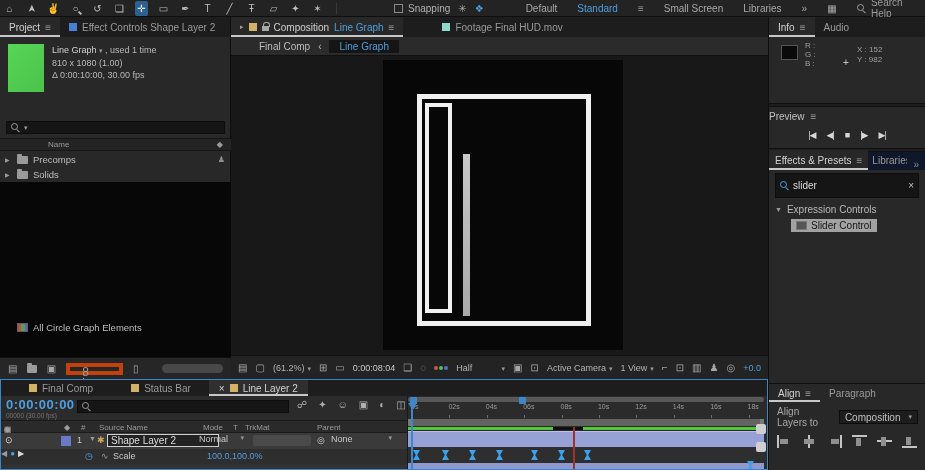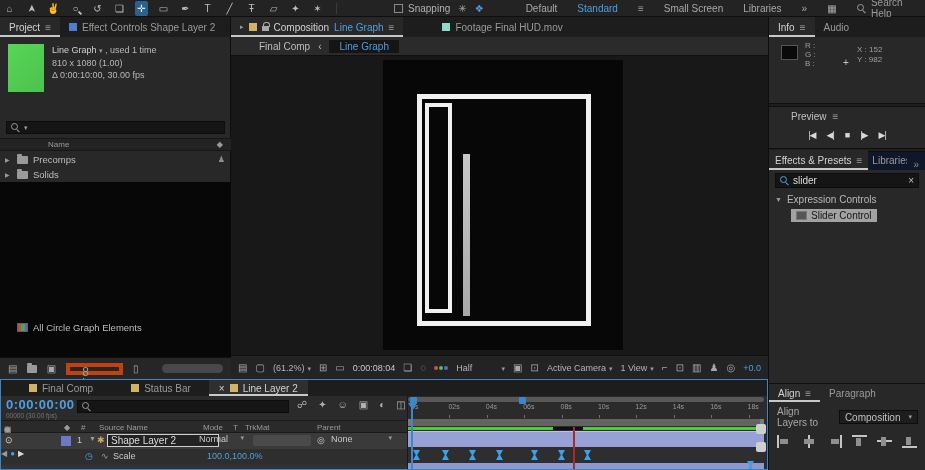--- a/index.html
+++ b/index.html
@@ -80,24 +80,24 @@
 .expo{color:#4f9fe0}
 
 
 .rpanel{left:768px;top:17px;width:157px;height:453px;background:#282828;border-left:1px solid #0e0e0e}
 .infobody{left:0;top:20px;width:157px;height:46px}
 .swatch{left:12px;top:8px;width:17px;height:15px;background:#0a0a0a;border:1px solid #555}
 .rgbcol{left:36px;top:4px;line-height:9px;font-size:8px;color:#9f9f9f}
 .xycol{left:88px;top:8px;line-height:10px;font-size:8px;color:#9f9f9f}
 .cross{left:74px;top:20px;color:#c8c8c8;font-size:10px}
 .hr{height:4px;background:#1e1e1e;border-top:1px solid #101010;border-bottom:1px solid #101010}
-.sechead{display:flex;align-items:center;gap:6px;padding:4px 22px;color:#c0c0c0}
+.sechead{display:flex;align-items:center;gap:6px;padding:4px 0;color:#c0c0c0}
 .transport{display:flex;justify-content:center;gap:11px;padding:4px 0 8px 0;color:#d8d8d8;font-size:9px;letter-spacing:-1px}
 .fxtabs{display:flex;align-items:flex-end;height:18px;background:#0f172a}
-.esearch{margin:3px 6px;height:15px;background:#151515;border:1px solid #0d0d0d;display:flex;align-items:center;gap:4px;padding:0 4px;color:#ddd}
+.esearch{margin:3px 6px;height:25px;background:#151515;border:1px solid #0d0d0d;display:flex;align-items:center;gap:4px;padding:0 4px;color:#ddd}
 .esearch .x{margin-left:auto;color:#c0c0c0}
 .fxgroup{padding:3px 6px;color:#b8b8b8;display:flex;gap:5px;align-items:center}
 .fxrow{margin:1px 6px 0 22px;display:flex;align-items:center;gap:4px}
 .fxsel{background:#a2a2a2;color:#151515;padding:0 5px;display:flex;align-items:center;gap:4px;height:13px}
 .fxic{width:11px;height:9px;background:#555;border:1px solid #777;font-size:6px;line-height:8px;text-align:center;color:#ccc}
 .alignsec{left:0;top:366px;width:157px;height:87px;border-top:1px solid #101010;background:#282828}
 .alrow1{display:flex;align-items:center;gap:6px;padding:4px 8px 2px 8px;color:#a8a8a8}
 .alselect{background:#1d1d1d;border:1px solid #0d0d0d;height:14px;display:flex;align-items:center;gap:8px;padding:0 5px;color:#c0c0c0;margin-left:4px;width:92px;justify-content:space-between}
 .aicons{display:flex;gap:10px;padding:5px 8px}
 .aicon{position:relative;width:15px;height:13px;display:inline-block}

